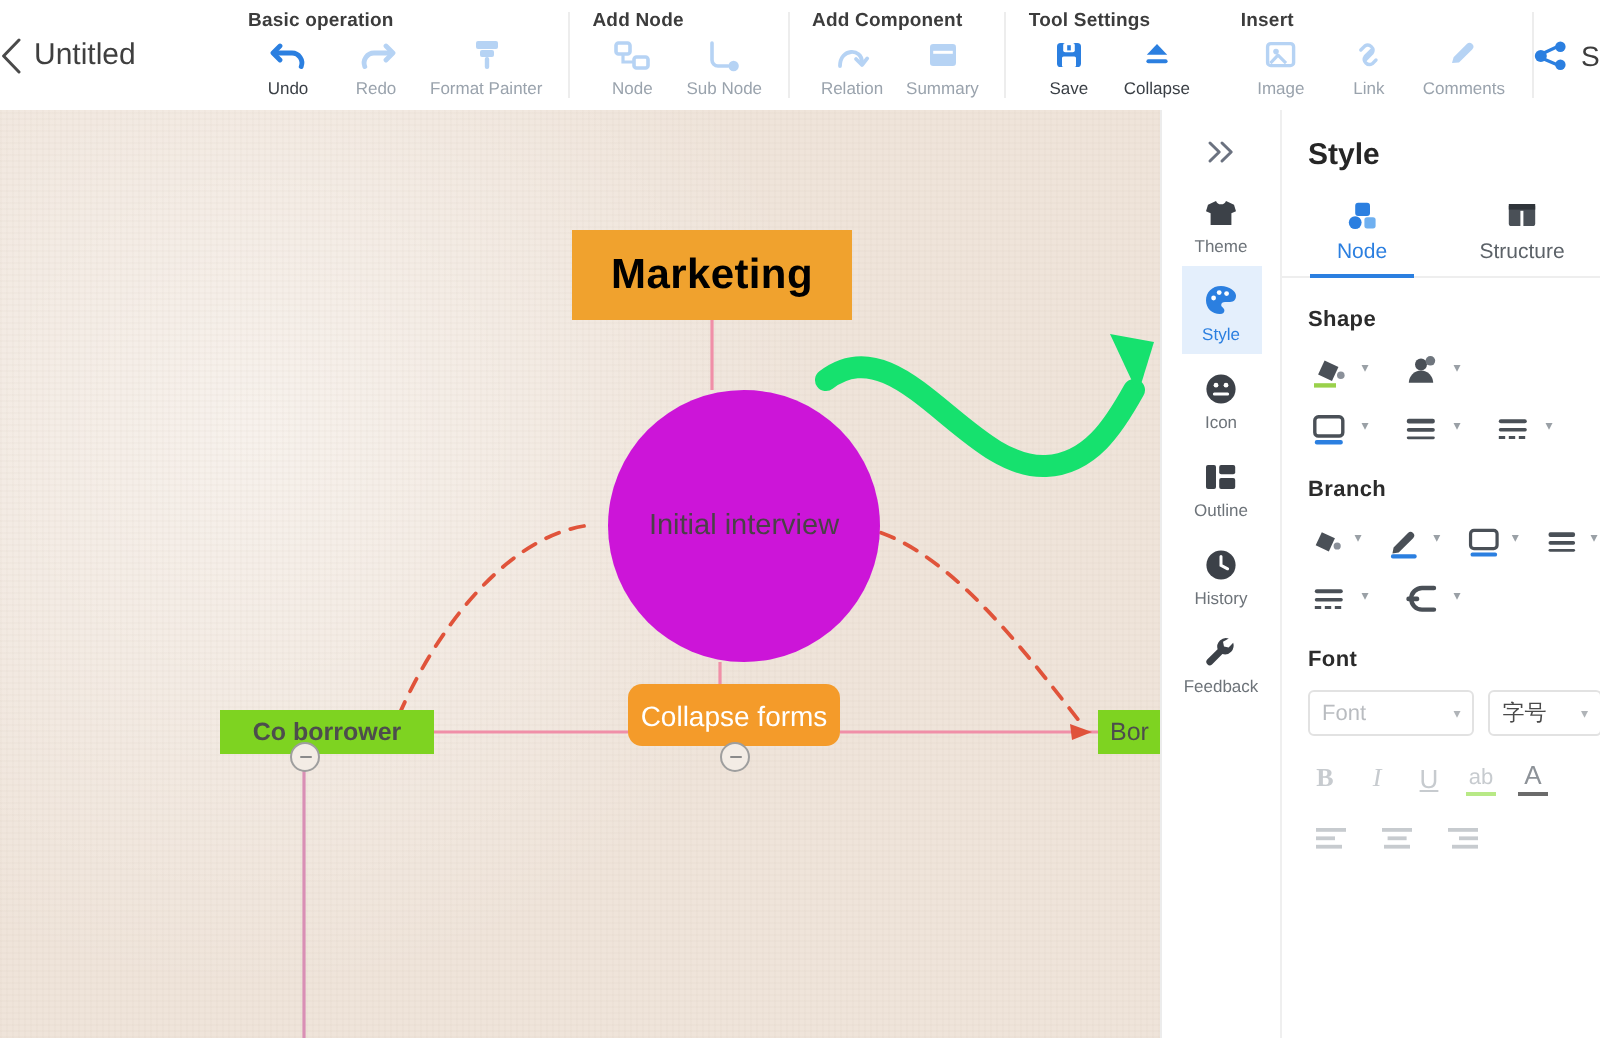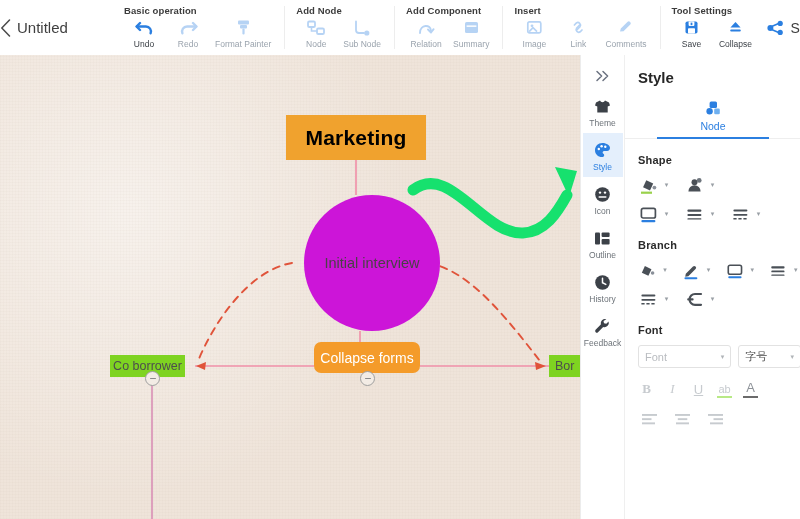--- a/index.html
+++ b/index.html
@@ -70,22 +70,22 @@
   }
   .n-circle{
     left:304px;top:140px;width:136px;height:136px;border-radius:50%;
     background:#cc15d8;color:#4a4147;font-size:14.5px;
   }
   .n-fillout{
     left:314px;top:287px;width:106px;height:31px;border-radius:7px;
     background:#f49b2a;color:#ffffff;font-size:14px;
   }
   .n-coborrower{
-    left:110px;top:300px;width:75px;height:22px;background:#7ed321;
-    color:#4d4d4d;font-size:12.5px;
+    left:110px;top:300px;width:107px;height:22px;background:#7ed321;
+    color:#4d4d4d;font-size:12.5px;font-weight:bold;
   }
   .n-borrower{
     left:549px;top:300px;width:50px;height:22px;background:#7ed321;
     color:#4d4d4d;font-size:12.5px;justify-content:flex-start;padding-left:6px;
   }
   .collapse-btn{
     position:absolute;width:13px;height:13px;border-radius:50%;
     background:#f3ece5;border:1.2px solid #9e9e9e;
     display:flex;align-items:center;justify-content:center;cursor:pointer;
   }
@@ -94,21 +94,21 @@
   }
   .cb-1{left:145px;top:316px;}
   .cb-2{left:360px;top:316px;}
 
   
   .panel{
     position:absolute;left:580px;top:55px;width:220px;height:464px;
     background:#ffffff;display:flex;border-left:1px solid #ececec;
   }
   .rail{
-    width:44px;height:100%;background:#ffffff;border-right:1px solid #efefef;
+    width:60px;height:100%;background:#ffffff;border-right:1px solid #efefef;
     display:flex;flex-direction:column;align-items:center;padding-top:8px;box-sizing:border-box;
   }
   .rail-expand{
     width:40px;height:26px;display:flex;align-items:center;justify-content:center;
     color:#6b7280;font-size:14px;cursor:pointer;letter-spacing:-1px;
   }
   .rail-item{
     width:40px;padding:7px 0 5px 0;display:flex;flex-direction:column;align-items:center;
     cursor:pointer;
   }
@@ -253,53 +253,20 @@
             <svg width="17" height="16" viewBox="0 0 17 16">
               <rect x="2" y="2" width="13" height="11" rx="1.6" fill="#2b7fe0"></rect>
               <rect x="3.6" y="5.4" width="9.8" height="1.5" fill="#ffffff"></rect>
             </svg>
           </span>
           <span class="lbl">Summary</span>
         </div>
       </div>
     </div>
 
-    <div class="tb-group sep">
-      <div class="tb-group-label">Insert</div>
-      <div class="tb-items">
-        <div class="tb-item off">
-          <span class="ic">
-            <svg width="17" height="15" viewBox="0 0 17 15">
-              <rect x="1.8" y="1.8" width="13" height="11" rx="1.6" stroke="#2b7fe0" stroke-width="1.7" fill="none"></rect>
-              <circle cx="6" cy="5.8" r="1.4" fill="#2b7fe0"></circle>
-              <path d="M3.2 11.6 L7 7.6 L11 11.6" stroke="#2b7fe0" stroke-width="1.6" fill="none" stroke-linejoin="round"></path>
-            </svg>
-          </span>
-          <span class="lbl">Image</span>
-        </div>
-        <div class="tb-item off">
-          <span class="ic">
-            <svg width="17" height="15" viewBox="0 0 17 15">
-              <path d="M7 9.6 L10 6.6 a2.6 2.6 0 0 0 -3.6 -3.6 L4.4 5" stroke="#2b7fe0" stroke-width="1.7" fill="none" stroke-linecap="round"></path>
-              <path d="M9.6 5.2 L6.6 8.2 a2.6 2.6 0 0 0 3.6 3.6 L12 10" stroke="#2b7fe0" stroke-width="1.7" fill="none" stroke-linecap="round"></path>
-            </svg>
-          </span>
-          <span class="lbl">Link</span>
-        </div>
-        <div class="tb-item off">
-          <span class="ic">
-            <svg width="17" height="15" viewBox="0 0 17 15">
-              <path d="M3 11.5 L3.8 8.6 L10.4 2 a1.9 1.9 0 0 1 2.7 2.7 L6.5 11.3 Z" fill="#2b7fe0"></path>
-            </svg>
-          </span>
-          <span class="lbl">Comments</span>
-        </div>
-      </div>
-    </div>
-
     <div class="tb-group">
       <div class="tb-group-label">Tool Settings</div>
       <div class="tb-items">
         <div class="tb-item on">
           <span class="ic">
             <svg width="15" height="15" viewBox="0 0 15 15">
               <rect x="1.5" y="1.5" width="12" height="12" rx="1.8" fill="#2b7fe0"></rect>
               <rect x="4.6" y="1.5" width="5.8" height="4.6" rx="1" fill="#ffffff"></rect>
               <rect x="6.6" y="2.6" width="1.8" height="2.6" fill="#2b7fe0"></rect>
               <rect x="4" y="8.2" width="7" height="5.3" rx="0.8" fill="#ffffff"></rect>
@@ -308,20 +275,53 @@
           <span class="lbl">Save</span>
         </div>
         <div class="tb-item on">
           <span class="ic">
             <svg width="17" height="15" viewBox="0 0 17 15">
               <path d="M8.5 2 L13.6 7.4 H3.4 Z" fill="#2b7fe0"></path>
               <rect x="3.2" y="9.6" width="10.6" height="2" rx="1" fill="#2b7fe0"></rect>
             </svg>
           </span>
           <span class="lbl">Collapse</span>
+        </div>
+      </div>
+    </div>
+
+    <div class="tb-group sep">
+      <div class="tb-group-label">Insert</div>
+      <div class="tb-items">
+        <div class="tb-item off">
+          <span class="ic">
+            <svg width="17" height="15" viewBox="0 0 17 15">
+              <rect x="1.8" y="1.8" width="13" height="11" rx="1.6" stroke="#2b7fe0" stroke-width="1.7" fill="none"></rect>
+              <circle cx="6" cy="5.8" r="1.4" fill="#2b7fe0"></circle>
+              <path d="M3.2 11.6 L7 7.6 L11 11.6" stroke="#2b7fe0" stroke-width="1.6" fill="none" stroke-linejoin="round"></path>
+            </svg>
+          </span>
+          <span class="lbl">Image</span>
+        </div>
+        <div class="tb-item off">
+          <span class="ic">
+            <svg width="17" height="15" viewBox="0 0 17 15">
+              <path d="M7 9.6 L10 6.6 a2.6 2.6 0 0 0 -3.6 -3.6 L4.4 5" stroke="#2b7fe0" stroke-width="1.7" fill="none" stroke-linecap="round"></path>
+              <path d="M9.6 5.2 L6.6 8.2 a2.6 2.6 0 0 0 3.6 3.6 L12 10" stroke="#2b7fe0" stroke-width="1.7" fill="none" stroke-linecap="round"></path>
+            </svg>
+          </span>
+          <span class="lbl">Link</span>
+        </div>
+        <div class="tb-item off">
+          <span class="ic">
+            <svg width="17" height="15" viewBox="0 0 17 15">
+              <path d="M3 11.5 L3.8 8.6 L10.4 2 a1.9 1.9 0 0 1 2.7 2.7 L6.5 11.3 Z" fill="#2b7fe0"></path>
+            </svg>
+          </span>
+          <span class="lbl">Comments</span>
         </div>
       </div>
     </div>
 
     <div class="tb-right">
       <div class="tb-action">
         <svg width="18" height="16" viewBox="0 0 18 16">
           <circle cx="13.2" cy="3.4" r="2.6" fill="#2b7fe0"></circle>
           <circle cx="13.2" cy="12.4" r="2.6" fill="#2b7fe0"></circle>
           <circle cx="3.4" cy="8" r="3" fill="#2b7fe0"></circle>
@@ -462,20 +462,30 @@
         <div class="ptab active">
           <span class="ic">
             <svg width="17" height="16" viewBox="0 0 17 16">
               <rect x="4.6" y="1.4" width="7.4" height="6.6" rx="1.5" fill="#2b7fe0"></rect>
               <circle cx="4.6" cy="11.3" r="3.2" fill="#2b7fe0"></circle>
               <rect x="9.2" y="8.6" width="5.6" height="5.6" rx="1.3" fill="#6fb0f0"></rect>
             </svg>
           </span>
           <span class="lbl">Node</span>
         </div>
+        <div class="ptab">
+          <span class="ic">
+            <svg width="16" height="15" viewBox="0 0 16 15">
+              <rect x="1.4" y="2" width="13.2" height="11" rx="1.3" fill="#4a5057"></rect>
+              <rect x="1.4" y="2" width="13.2" height="2.8" fill="#2f343a"></rect>
+              <rect x="7.2" y="5.4" width="1.5" height="7.6" fill="#ffffff"></rect>
+            </svg>
+          </span>
+          <span class="lbl">Structure</span>
+        </div>
       </div>
 
       <div class="sec-title">Shape</div>
       <div class="icon-row">
         <span class="ibtn">
           <svg width="19" height="19" viewBox="0 0 19 19">
             <path d="M3.6 9.4 L9 4 L14.4 9.4 L9 14.8 Z" fill="#4a5057" transform="rotate(-20 9 9)"></path>
             <circle cx="15.4" cy="11.6" r="1.9" fill="#8a9099"></circle>
             <rect x="2" y="15.6" width="11" height="2.2" fill="#9ad14b"></rect>
           </svg>

